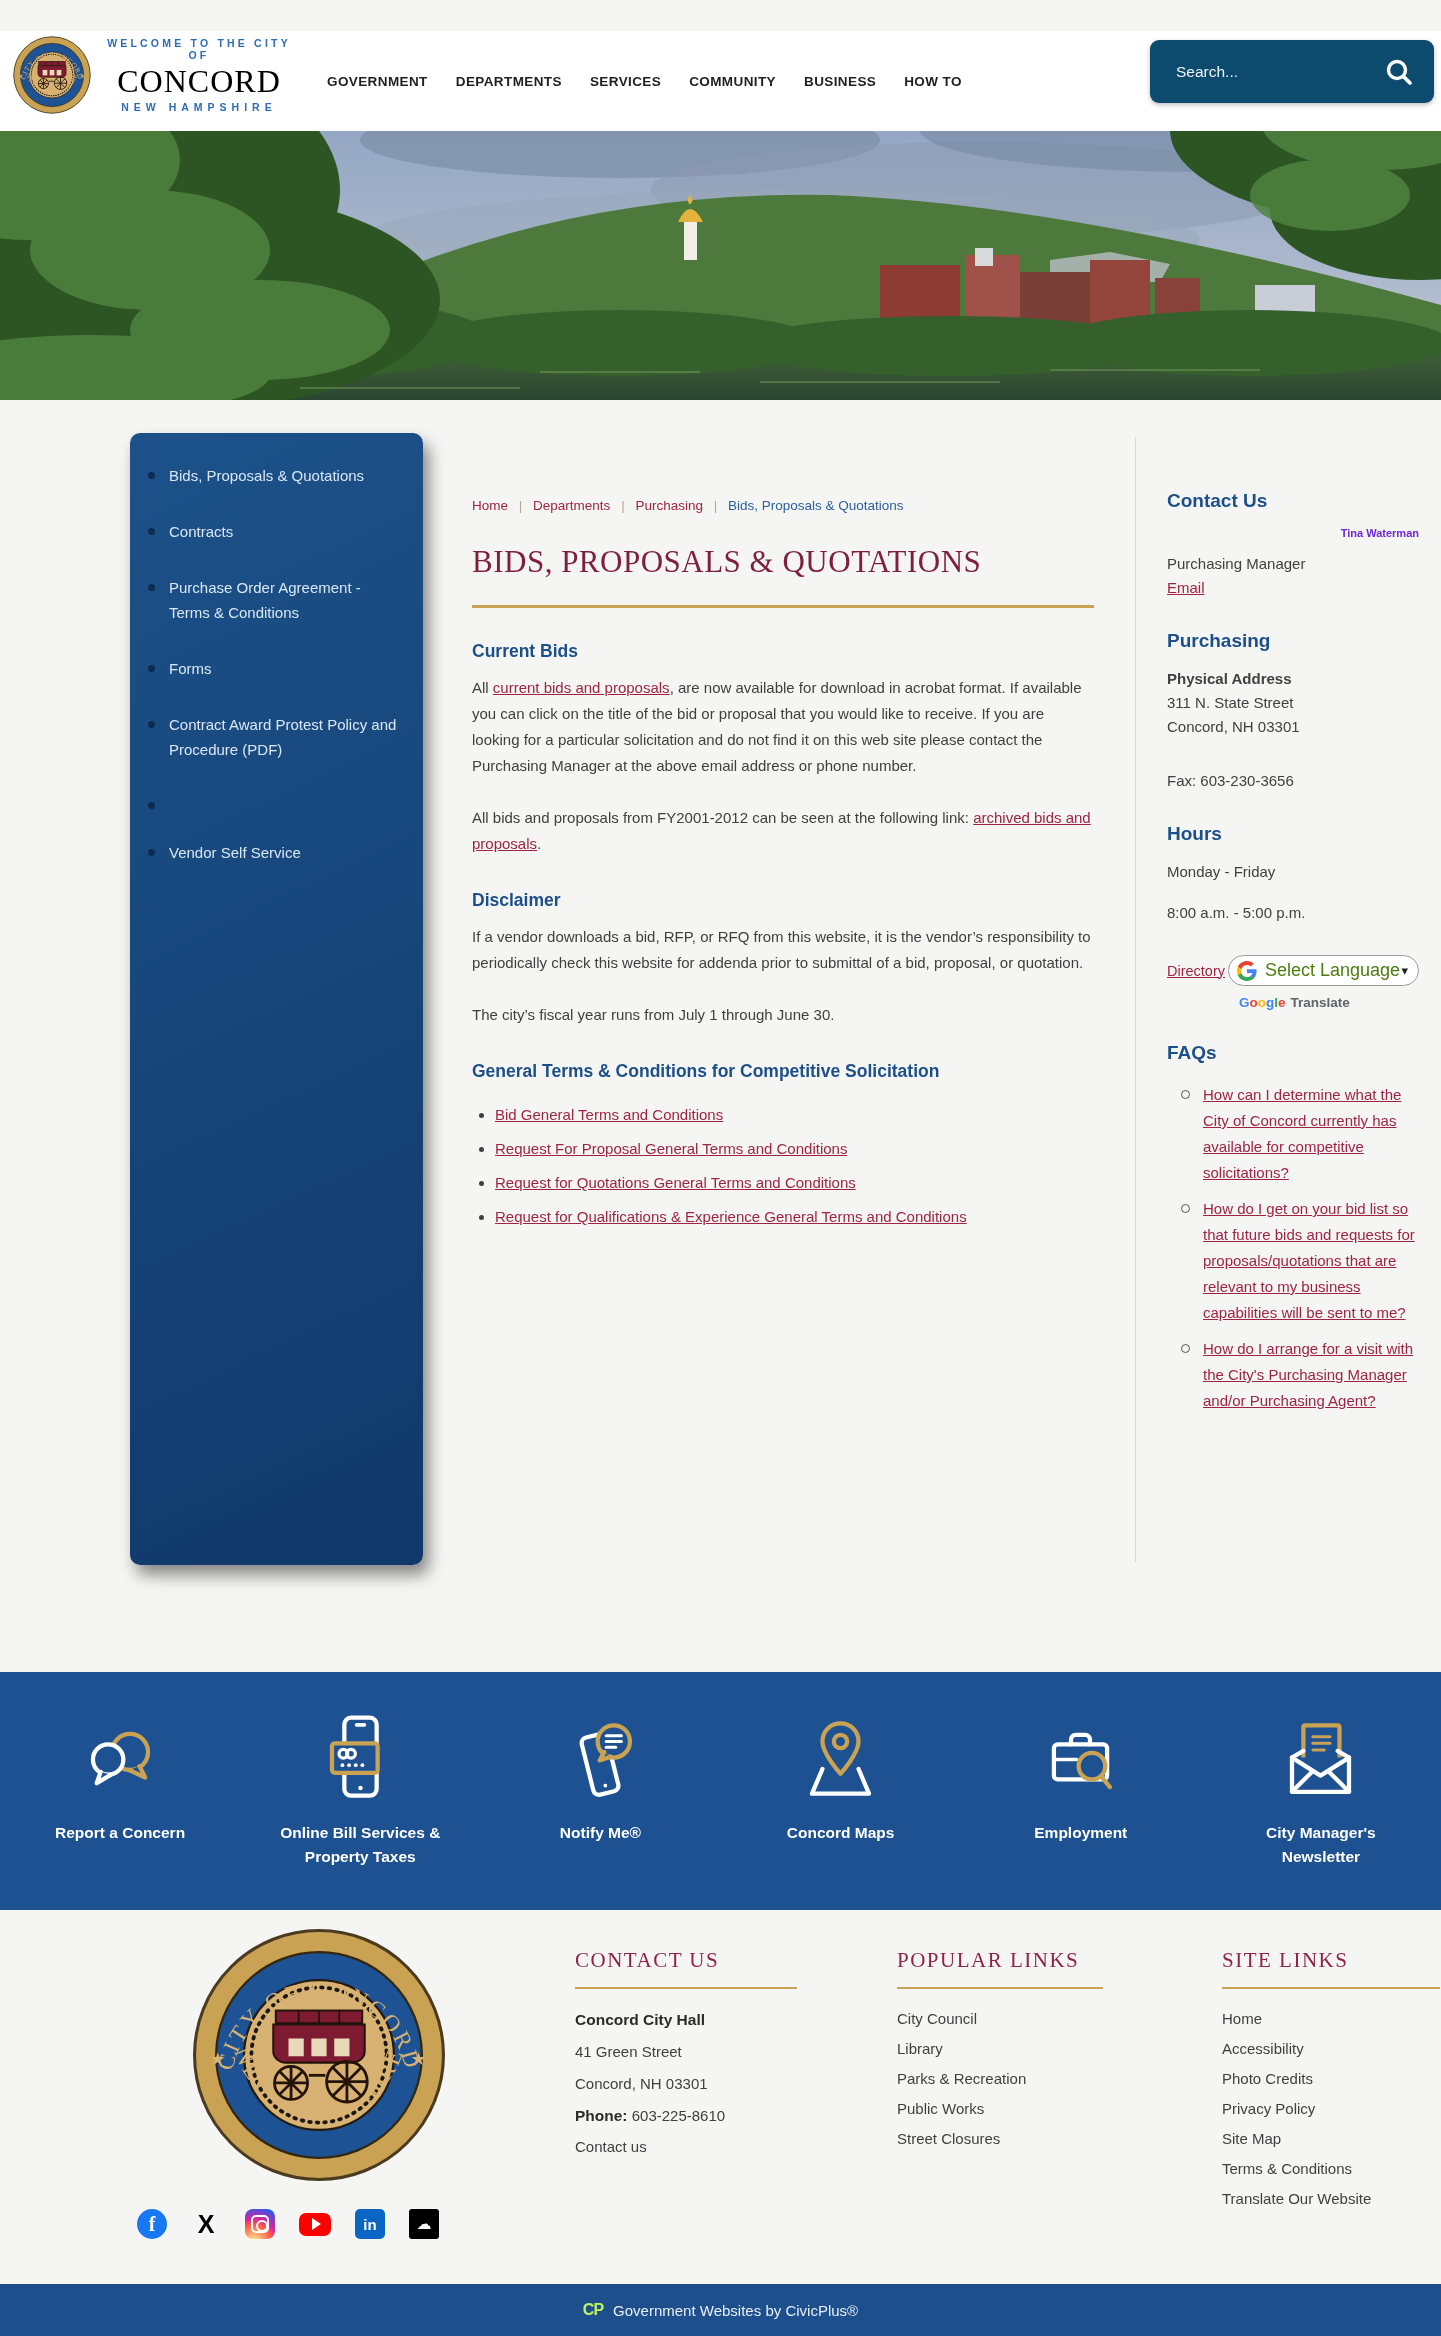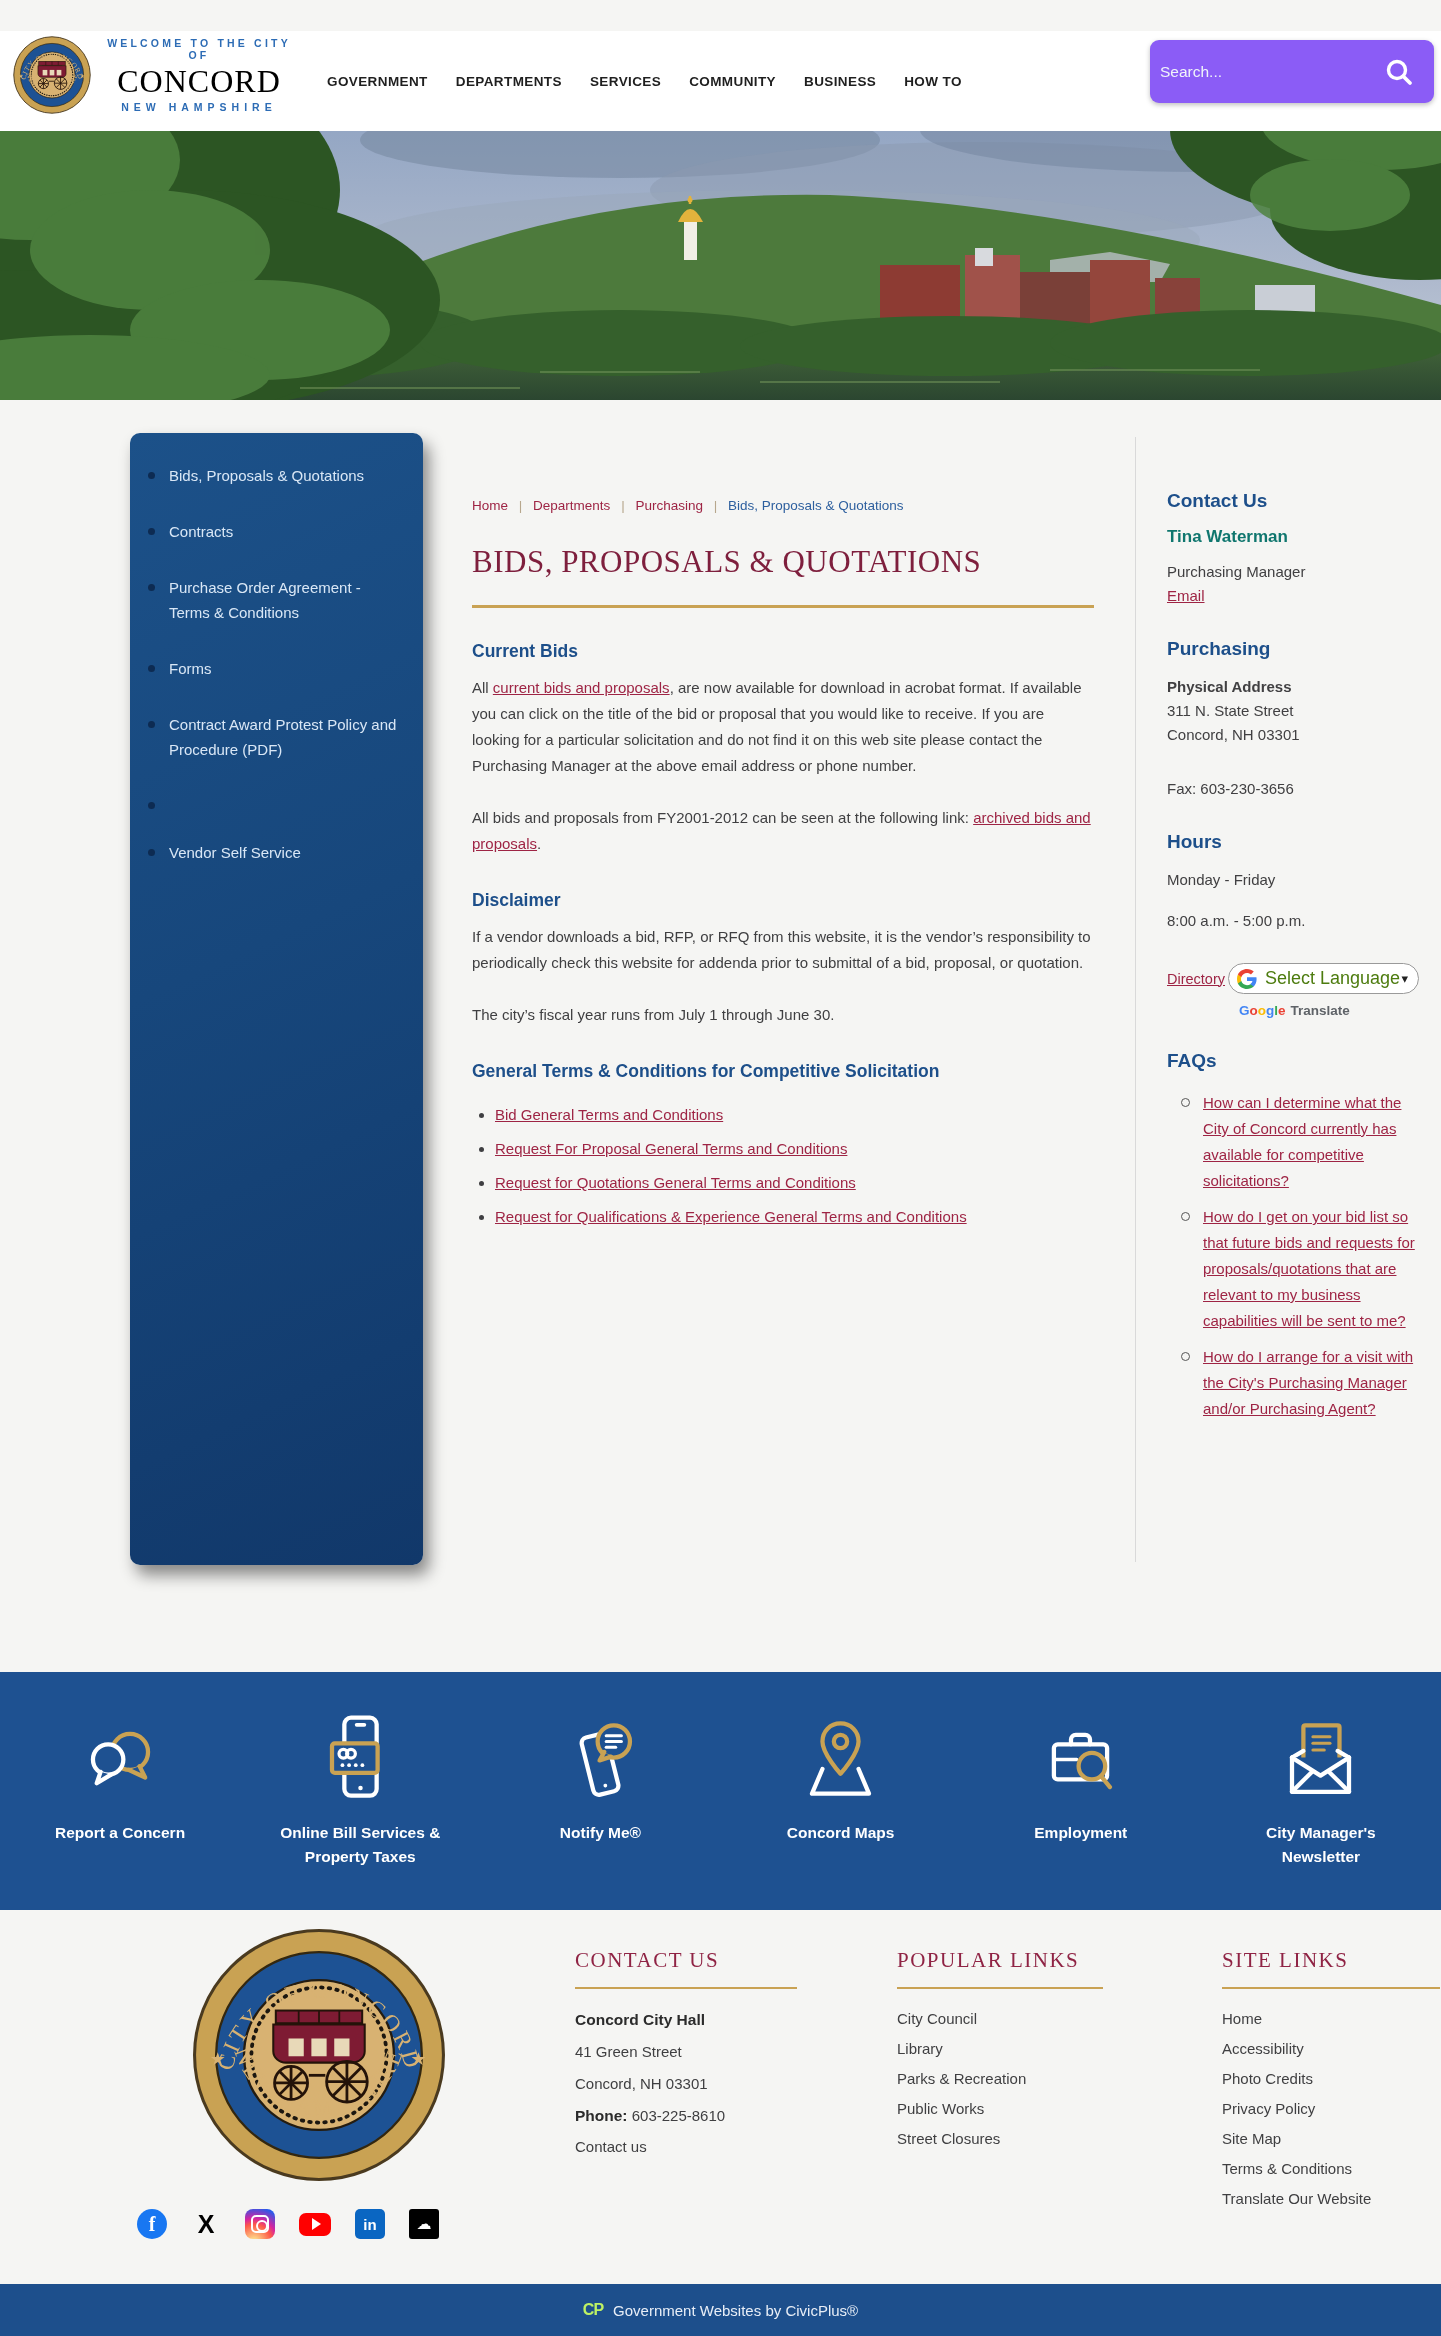--- a/index.html
+++ b/index.html
@@ -15,22 +15,22 @@
   .logo-text { margin-left:10px; width:196px; text-align:center; }
   .logo-tag { font-size:10.5px; font-weight:bold; color:#2d6cb5; letter-spacing:3.2px; }
   .logo-city { font-family:"Liberation Serif", serif; font-size:32px; color:#000000;
                letter-spacing:1px; line-height:40px; }
   .logo-state { font-size:10.5px; font-weight:bold; color:#2d6cb5; letter-spacing:5px; }
   .main-nav { position:absolute; left:327px; top:0; height:100px; display:flex;
               align-items:center; gap:28px; }
   .nav-item { font-size:13.5px; font-weight:bold; color:#1f1f1f; letter-spacing:.4px;
               cursor:pointer; white-space:nowrap; }
   .search-box { position:absolute; left:1150px; top:9px; width:284px; height:63px;
-                background:#8b5cf6; border-radius:9px; display:flex; align-items:center;
-                padding:0 20px 0 10px; box-shadow:0 2px 5px rgba(0,0,0,.25);justify-content:center; }
+                background:#0c4a6e; border-radius:9px; display:flex; align-items:center;
+                padding:0 20px 0 26px; box-shadow:0 2px 5px rgba(0,0,0,.25);justify-content:center; }
   .search-input { flex:1; background:transparent; border:none; outline:none;
                   color:#fff; font-size:15.5px; font-family:"Liberation Sans",sans-serif; }
   .search-input::placeholder { color:#f0f4fa; opacity:1; }
   .mag { width:30px; height:30px; flex:0 0 auto; }
 
   
   .hero { position:absolute; top:100px; left:0; width:1441px; height:300px; }
 
   
   .menu { position:absolute; left:130px; top:433px; width:293px; height:1132px;
@@ -58,21 +58,21 @@
   .mlink { color:#9e2444; text-decoration:underline; cursor:pointer; }
   .terms-list { list-style:disc; padding-left:23px; margin-top:22px; }
   .terms-list li { font-size:15px; line-height:21px; margin-bottom:13px; color:#3f3f41; }
 
   .v-divider { position:absolute; left:1135px; top:437px; width:1px; height:1125px;
                background:#d9d9d9; }
 
   
   .rightcol { position:absolute; left:1167px; top:490px; width:252px; }
   .r-h2 { font-size:19px; font-weight:bold; color:#1d4f8a; margin-bottom:15px; }
-  .r-h3 { font-size:17px; font-weight:bold; color:#0f766e; margin-bottom:13px; }
+  .r-h3 { font-size:11px; font-weight:bold; color:#6d28d9; margin-bottom:13px;text-align:right; }
   .rightcol p { font-size:15px; line-height:24px; color:#414042; }
   .r-block { margin-bottom:30px; }
   .r-strong { font-weight:bold; color:#2b2b2b; }
   .fax { margin-top:30px; }
   .hours-line { margin-bottom:17px; }
   .dir-row { display:flex; align-items:center; margin-top:16px; }
   .dir-link { font-size:14.5px; color:#9e2444; text-decoration:underline; cursor:pointer; }
   .lang-pill { display:flex; align-items:center; margin-left:3px; width:212px; height:31px;
                background:#fff; border:1px solid #9a9a9a; border-radius:16px;
                padding:0 10px 0 8px; cursor:pointer; }

